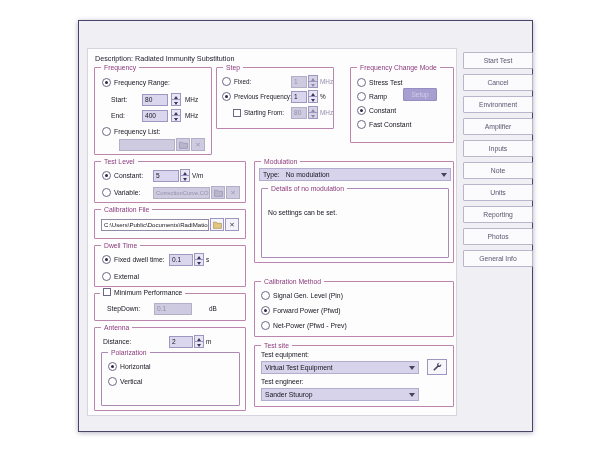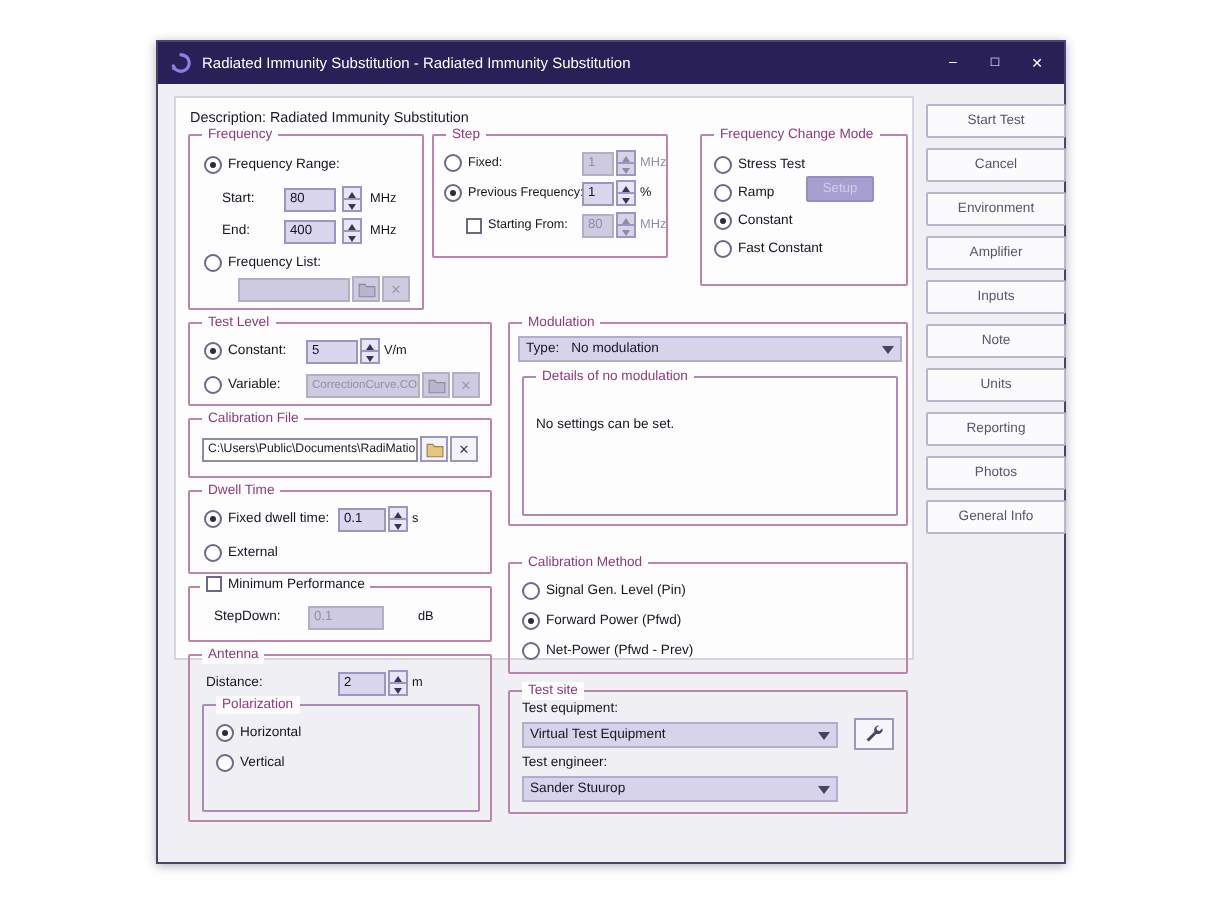--- a/index.html
+++ b/index.html
@@ -10,21 +10,21 @@
             background:#f0eff4; border:1px solid #4a4568; box-shadow:0 1px 5px rgba(40,30,80,.35); }
 
   
   .titlebar { height:21px; background:#2a2058; display:flex; align-items:center; padding:0 6px; gap:5px; }
   .tb-title { color:#ffffff; font-size:7.5px; white-space:nowrap; overflow:hidden; }
   .tb-controls { margin-left:auto; display:flex; gap:6px; }
   .tb-btn { width:15px; height:15px; display:flex; align-items:center; justify-content:center;
             color:#ffffff; font-size:7px; cursor:default; }
 
   
-  .panel { position:absolute; left:8px; top:27px; width:370px; height:282px;
+  .panel { position:absolute; left:8px; top:27px; width:370px; height:368px;
            background:#fdfdfe; border:1px solid #d7d4df; }
   .desc { position:absolute; left:7px; top:5px; font-size:7.2px; color:#1d1b28; }
 
   
   .group { position:absolute; border:1px solid #bb85ad; border-radius:1px; }
   .gtitle { position:absolute; top:-5px; left:6px; background:#fdfdfe; padding:0 3px;
             font-size:6.8px; line-height:9px; color:#8d3c7c; white-space:nowrap; }
   .gtitle-check { position:absolute; top:-6px; left:5px; background:#fdfdfe; padding:0 3px;
             display:flex; align-items:center; gap:3px; }
   .gtitle-check .txt { font-size:6.8px; color:#8d3c7c; white-space:nowrap; }
@@ -74,34 +74,20 @@
           font-size:6.8px; color:#5a566f; display:flex; align-items:center; justify-content:center;
           font-family:"Liberation Sans", sans-serif; }
 
   svg { display:block; }
 </style>
 </head>
 <body>
 
 <div class="window">
 
-  <div class="titlebar">
-    <span>
-      <svg width="11" height="11" viewBox="0 0 16 16">
-        <path d="M8 2a6 6 0 1 1-5.6 8.2" fill="none" stroke="#8f7de6" stroke-width="2.4" stroke-linecap="round"></path>
-        <path d="M1 12.5l2.6-2.8 1.2 3.6z" fill="#8f7de6"></path>
-      </svg>
-    </span>
-    <span class="tb-title">Radiated Immunity Substitution - Radiated Immunity Substitution</span>
-    <span class="tb-controls">
-      <span class="tb-btn">–</span>
-      <span class="tb-btn">□</span>
-      <span class="tb-btn">✕</span>
-    </span>
-  </div>
 
   <div class="panel">
     <div class="desc">Description: Radiated Immunity Substitution</div>
 
     <div class="group" style="left:6px; top:18px; width:118px; height:88px;">
       <span class="gtitle">Frequency</span>
       <div class="row" style="left:7px; top:8px;">
         <span class="radio on"></span>
         <span class="lbl">Frequency Range:</span>
       </div>

